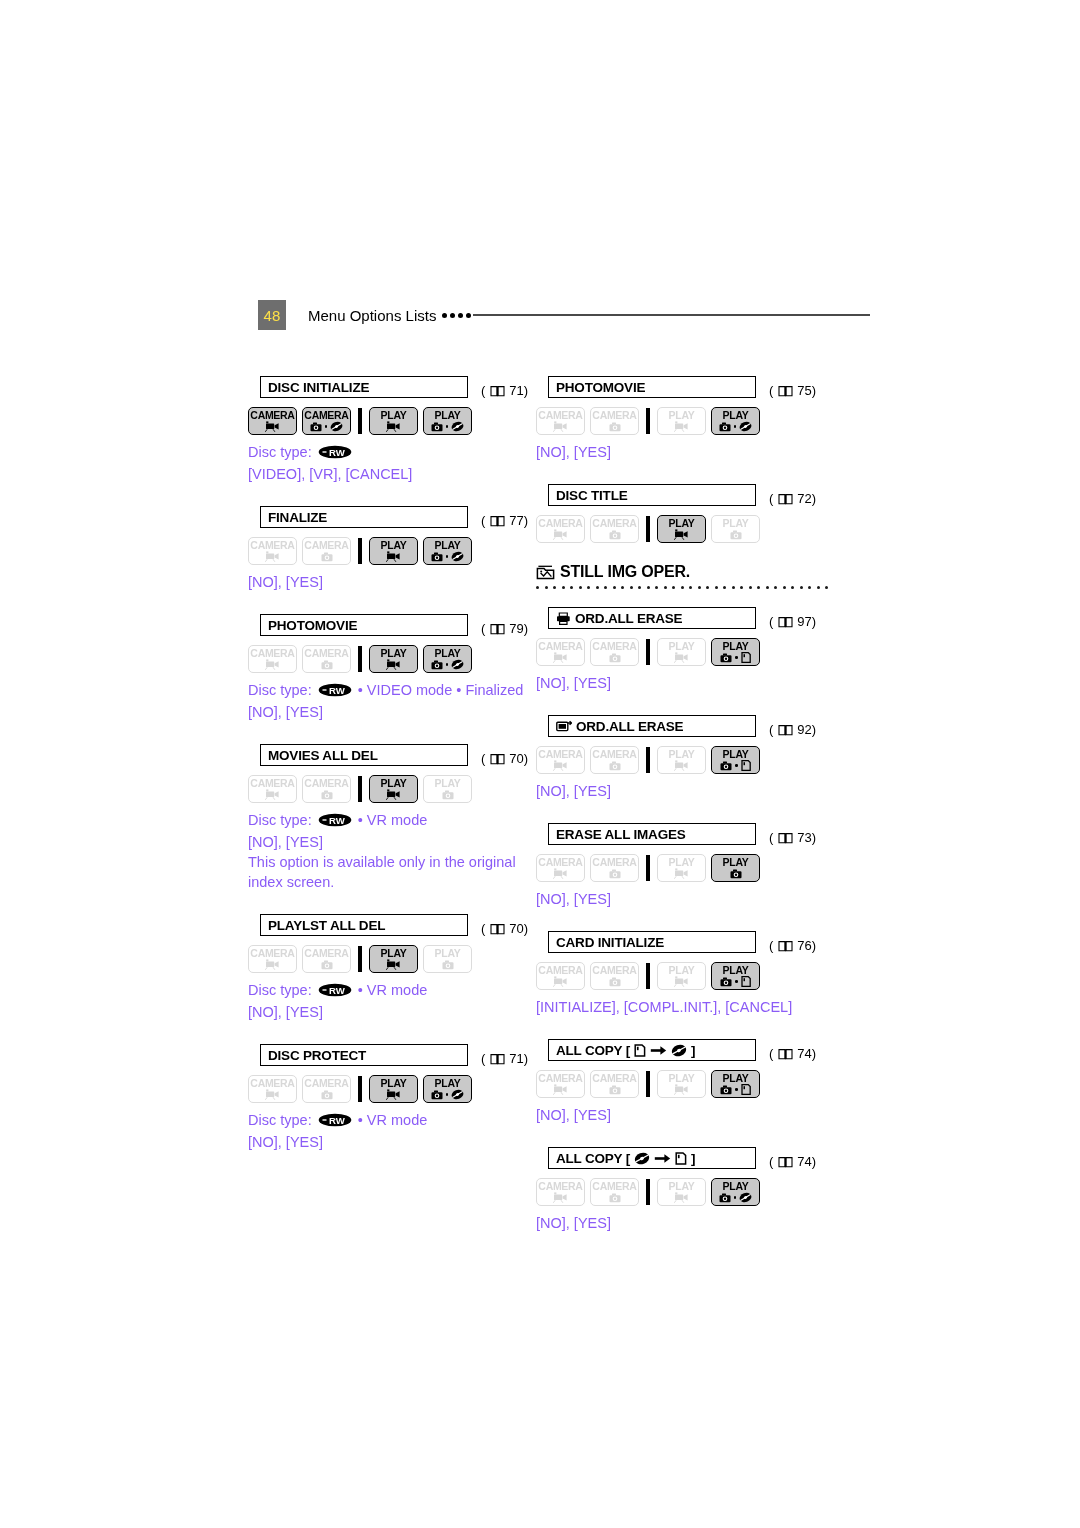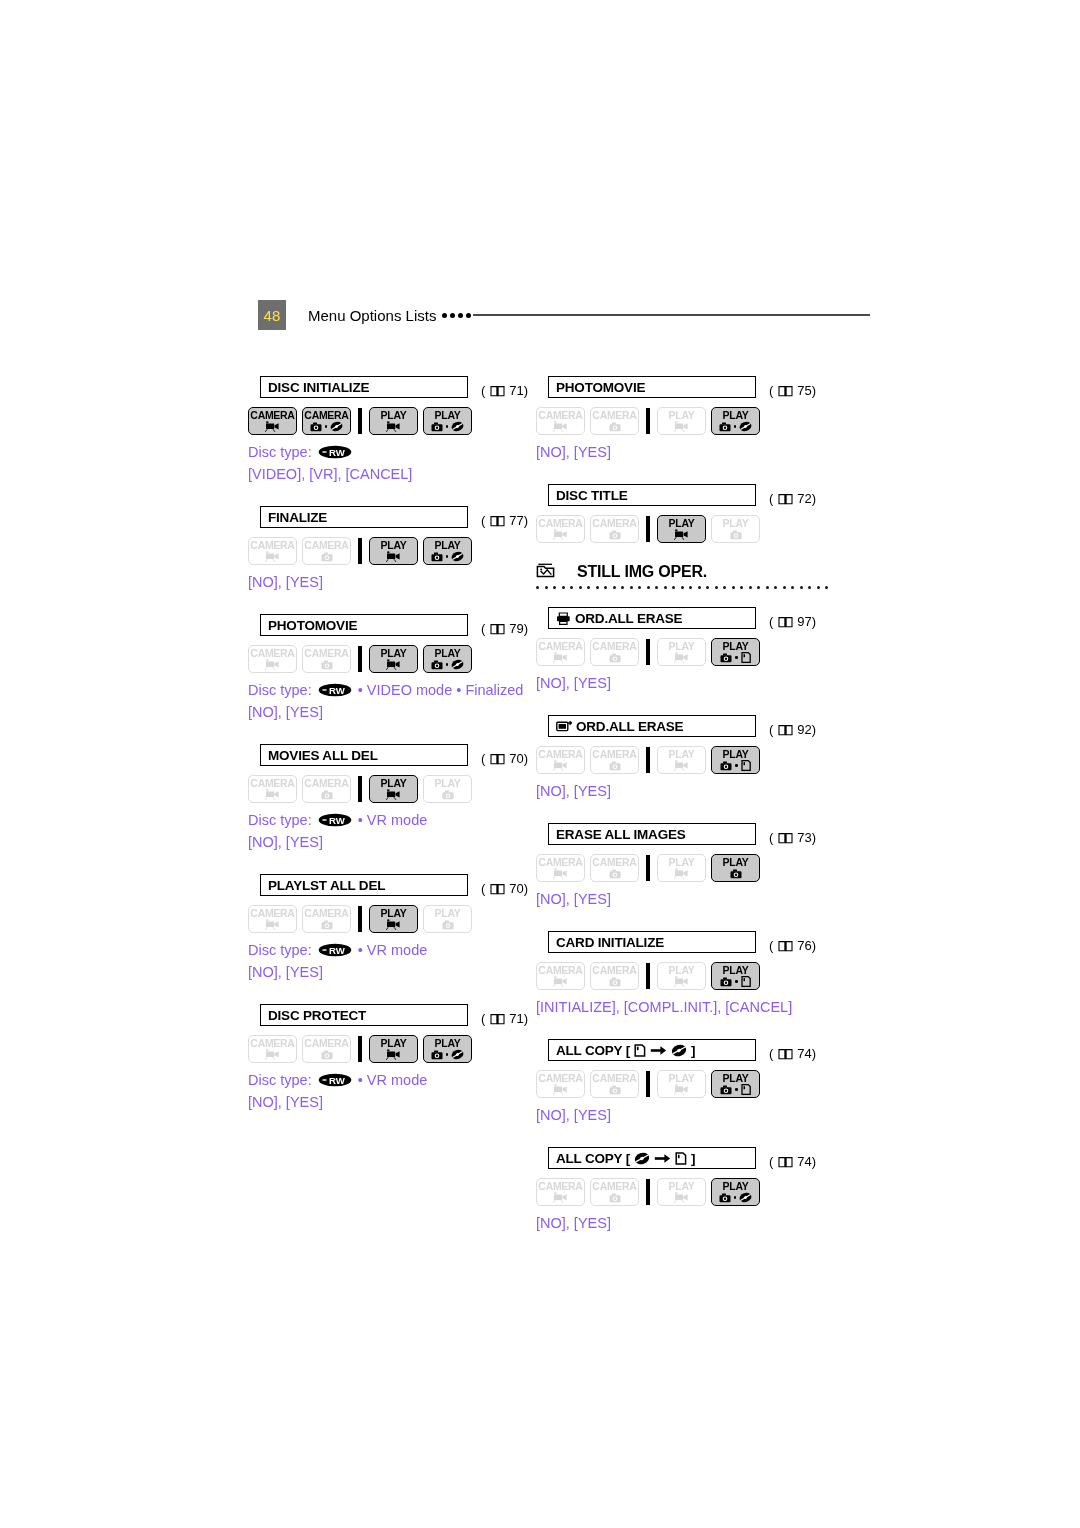--- a/index.html
+++ b/index.html
@@ -173,22 +173,22 @@
     margin: 0 2px;
   }
 
   
   .section {
     margin-top: 20px;
     margin-bottom: 12px;
   }
   .section-head {
     display: flex;
-    align-items: flex-start;
-    gap: 22px;
+    align-items: center;
+    gap: 5px;
     margin-bottom: 5px;
   }
   .section-title {
     font-size: 16px;
     font-weight: bold;
     letter-spacing: -0.2px;
   }
   .section-dots {
     display: flex;
     gap: 5.5px;
@@ -514,20 +514,21 @@
           </span>
         </div>
       </div>
       <div class="body-block">
         <div class="body-text"><span>Disc type: </span><span class="dvd-rw"><svg width="34" height="14" viewBox="0 0 34 14" xmlns="http://www.w3.org/2000/svg">
               <ellipse cx="17" cy="7" rx="16.3" ry="6.3" fill="#000"></ellipse>
               <path d="M4.5 7 H8.5" stroke="#fff" stroke-width="1.4"></path>
               <text x="19" y="11.2" font-family="Liberation Sans, sans-serif" font-size="9.6" font-weight="bold" fill="#ffffff" text-anchor="middle">RW</text>
             </svg></span><span> • VR mode</span></div>
         <div class="body-text">[NO], [YES]</div>
+        <div class="body-text wrap">This option is available only in the original index screen.</div>
       </div>
     </div>
     <div class="entry">
       <div class="entry-head">
         <div class="entry-title">
           <span>PLAYLST ALL DEL</span>
         </div>
         <div class="entry-ref">
           <span>(</span>
           <span class="book-icon"><svg width="15" height="12" viewBox="0 0 15 12" xmlns="http://www.w3.org/2000/svg">

